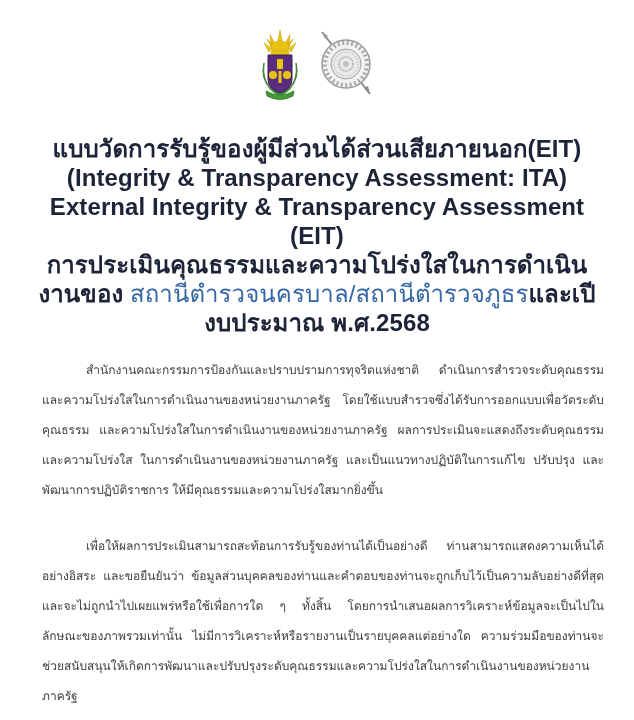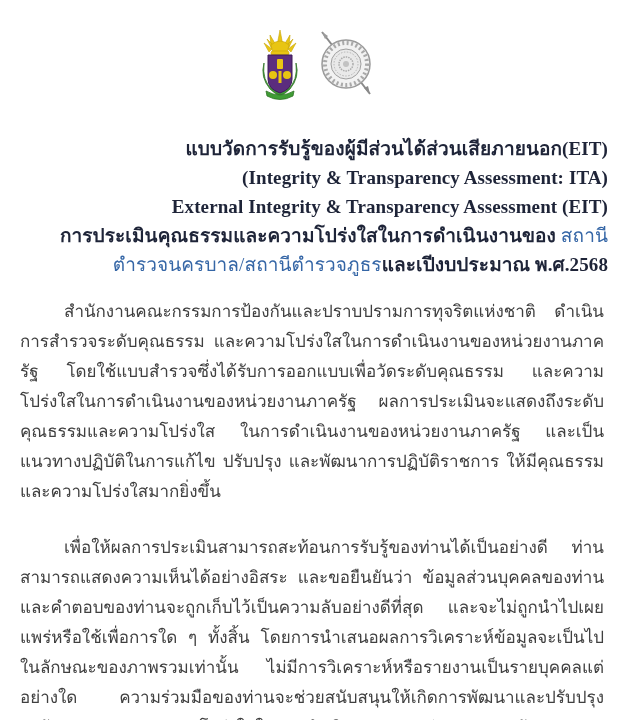--- a/index.html
+++ b/index.html
@@ -20,38 +20,37 @@
   .logo-row {
     display: flex;
     justify-content: center;
     align-items: center;
     gap: 10px;
     height: 80px;
   }
   
   .title-block {
     margin: 26px 26px 0 26px;
-    text-align: right;
+    text-align: center;
     color: #1e2438;
     font-weight: 800;
-    font-size: 19px;
+    font-size: 24px;
     line-height: 29px;
     letter-spacing: 0.1px;
-    font-family: Liberation Serif, serif;
   }
   .title-block .t-line { display: block; }
   .title-highlight {
     color: #3566a6;
     font-weight: 400;
   }
   
   .paragraph {
-    margin: 18px 30px 0 20px;
+    margin: 18px 30px 0 42px;
     color: #404040;
-    font-size: 17px;
+    font-size: 12px;
     line-height: 30px;
     text-align: justify;
     text-indent: 44px;
   }
   .paragraph.second { margin-top: 26px; }
 </style>
 </head>
 <body>
 
 <div class="page">

